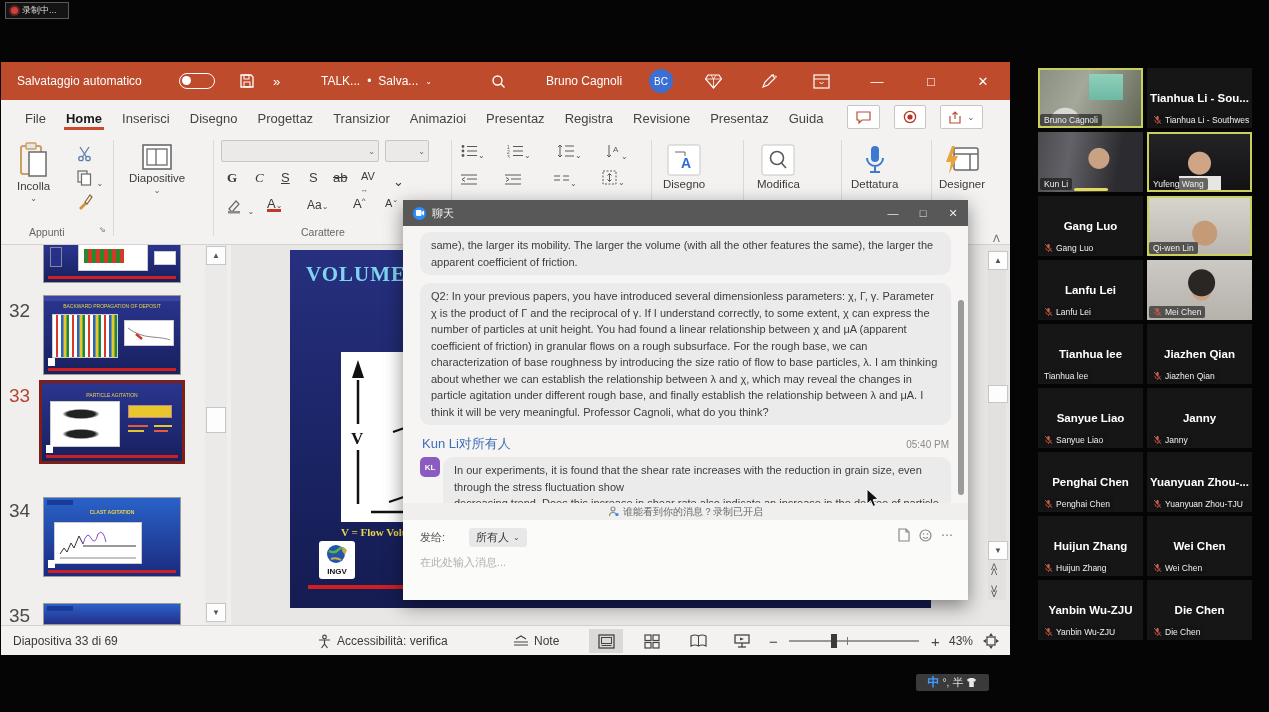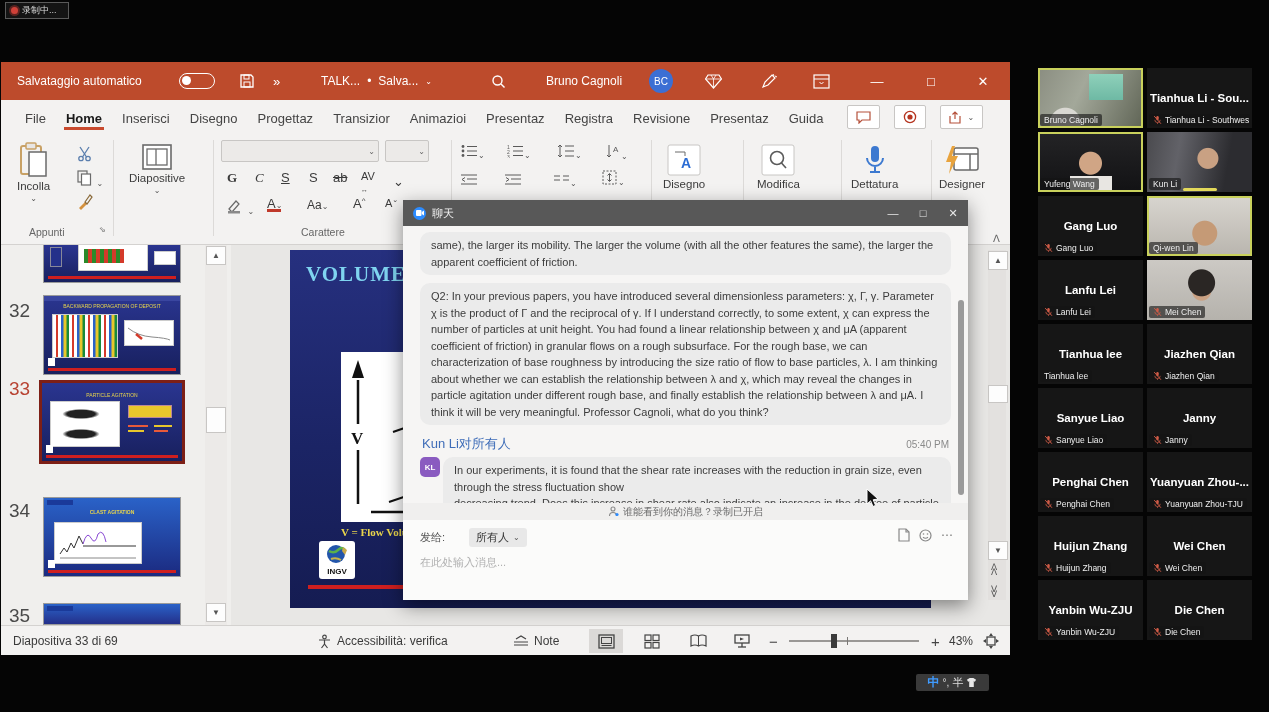--- a/index.html
+++ b/index.html
@@ -450,21 +450,21 @@
           <div class="whitebox" style="left:8px;top:18px;width:66px;height:44px;background:repeating-linear-gradient(90deg,#fff 0 3px,#d43a2a 3px 5px,#fff 5px 8px,#2a62c8 8px 10px,#e8c72c 11px 13px,#1a8a3a 14px 16px)"></div>
           <div class="whitebox" style="left:80px;top:24px;width:50px;height:26px"></div>
           <svg class="abs" style="left:82px;top:26px" width="46" height="22" viewBox="0 0 46 22">
               <path d="M2 6q10 8 24 9t18 3" fill="none" stroke="#8a8a8a"></path>
               <path d="M10 12l6 5" stroke="#d43a2a" stroke-width="2.5"></path>
             </svg>
           <div class="logo"></div>
           <div class="redline"></div>
         </div>
 
-        <div class="slnum sel" style="top:133px">33</div>
+        <div class="slnum sel" style="top:140px">33</div>
         <div class="thumb" style="top:135px;height:84px;left:38px;width:146px;border:3px solid #7d1f16">
           <div class="tt" style="color:#e8d44c;top:10px">PARTICLE AGITATION</div>
           <div class="whitebox" style="left:8px;top:18px;width:70px;height:46px">
             <div class="abs" style="left:8px;top:6px;width:44px;height:12px;background:radial-gradient(ellipse at center,#222 0 45%,#fff 60%)"></div>
             <div class="abs" style="left:8px;top:26px;width:44px;height:12px;background:radial-gradient(ellipse at center,#222 0 45%,#fff 60%)"></div>
           </div>
           <div class="abs" style="left:86px;top:22px;width:44px;height:13px;background:#e8c72c;border:1px solid #b89"></div>
           <div class="abs" style="left:86px;top:42px;width:20px;height:2px;background:#e85a3a"></div>
           <div class="abs" style="left:86px;top:47px;width:16px;height:2px;background:#e8c72c"></div>
           <div class="abs" style="left:112px;top:42px;width:18px;height:2px;background:#e8c72c"></div>
@@ -706,30 +706,30 @@
             <svg width="9" height="10" viewBox="0 0 12 12">
               <rect x="4.4" y="0.8" width="3.2" height="5.6" rx="1.6" fill="#cf5b47"></rect>
               <path d="M2.4 5.8a3.6 3.6 0 0 0 7.2 0" fill="none" stroke="#cf5b47"></path>
               <line x1="6" y1="9.6" x2="6" y2="11.2" stroke="#cf5b47"></line>
               <line x1="1.6" y1="0.8" x2="10.6" y2="11" stroke="#cf5b47" stroke-width="1.3"></line>
             </svg>
           </span>
           <span>Tianhua Li - Southwes...</span>
         </div>
       </div>
+      <div class="ptile v-kunli">
+        <div class="plabel">
+          <span>Kun Li</span>
+        </div>
+        <div class="volbar"></div>
+      </div>
       <div class="ptile v-yufeng speaking">
         <div class="plabel">
           <span>Yufeng Wang</span>
         </div>
-      </div>
-      <div class="ptile v-kunli">
-        <div class="plabel">
-          <span>Kun Li</span>
-        </div>
-        <div class="volbar"></div>
       </div>
       <div class="ptile">
         <div class="pcenter">Gang Luo</div>
         <div class="plabel">
           <span style="display: inline-flex;">
             <svg width="9" height="10" viewBox="0 0 12 12">
               <rect x="4.4" y="0.8" width="3.2" height="5.6" rx="1.6" fill="#cf5b47"></rect>
               <path d="M2.4 5.8a3.6 3.6 0 0 0 7.2 0" fill="none" stroke="#cf5b47"></path>
               <line x1="6" y1="9.6" x2="6" y2="11.2" stroke="#cf5b47"></line>
               <line x1="1.6" y1="0.8" x2="10.6" y2="11" stroke="#cf5b47" stroke-width="1.3"></line>

